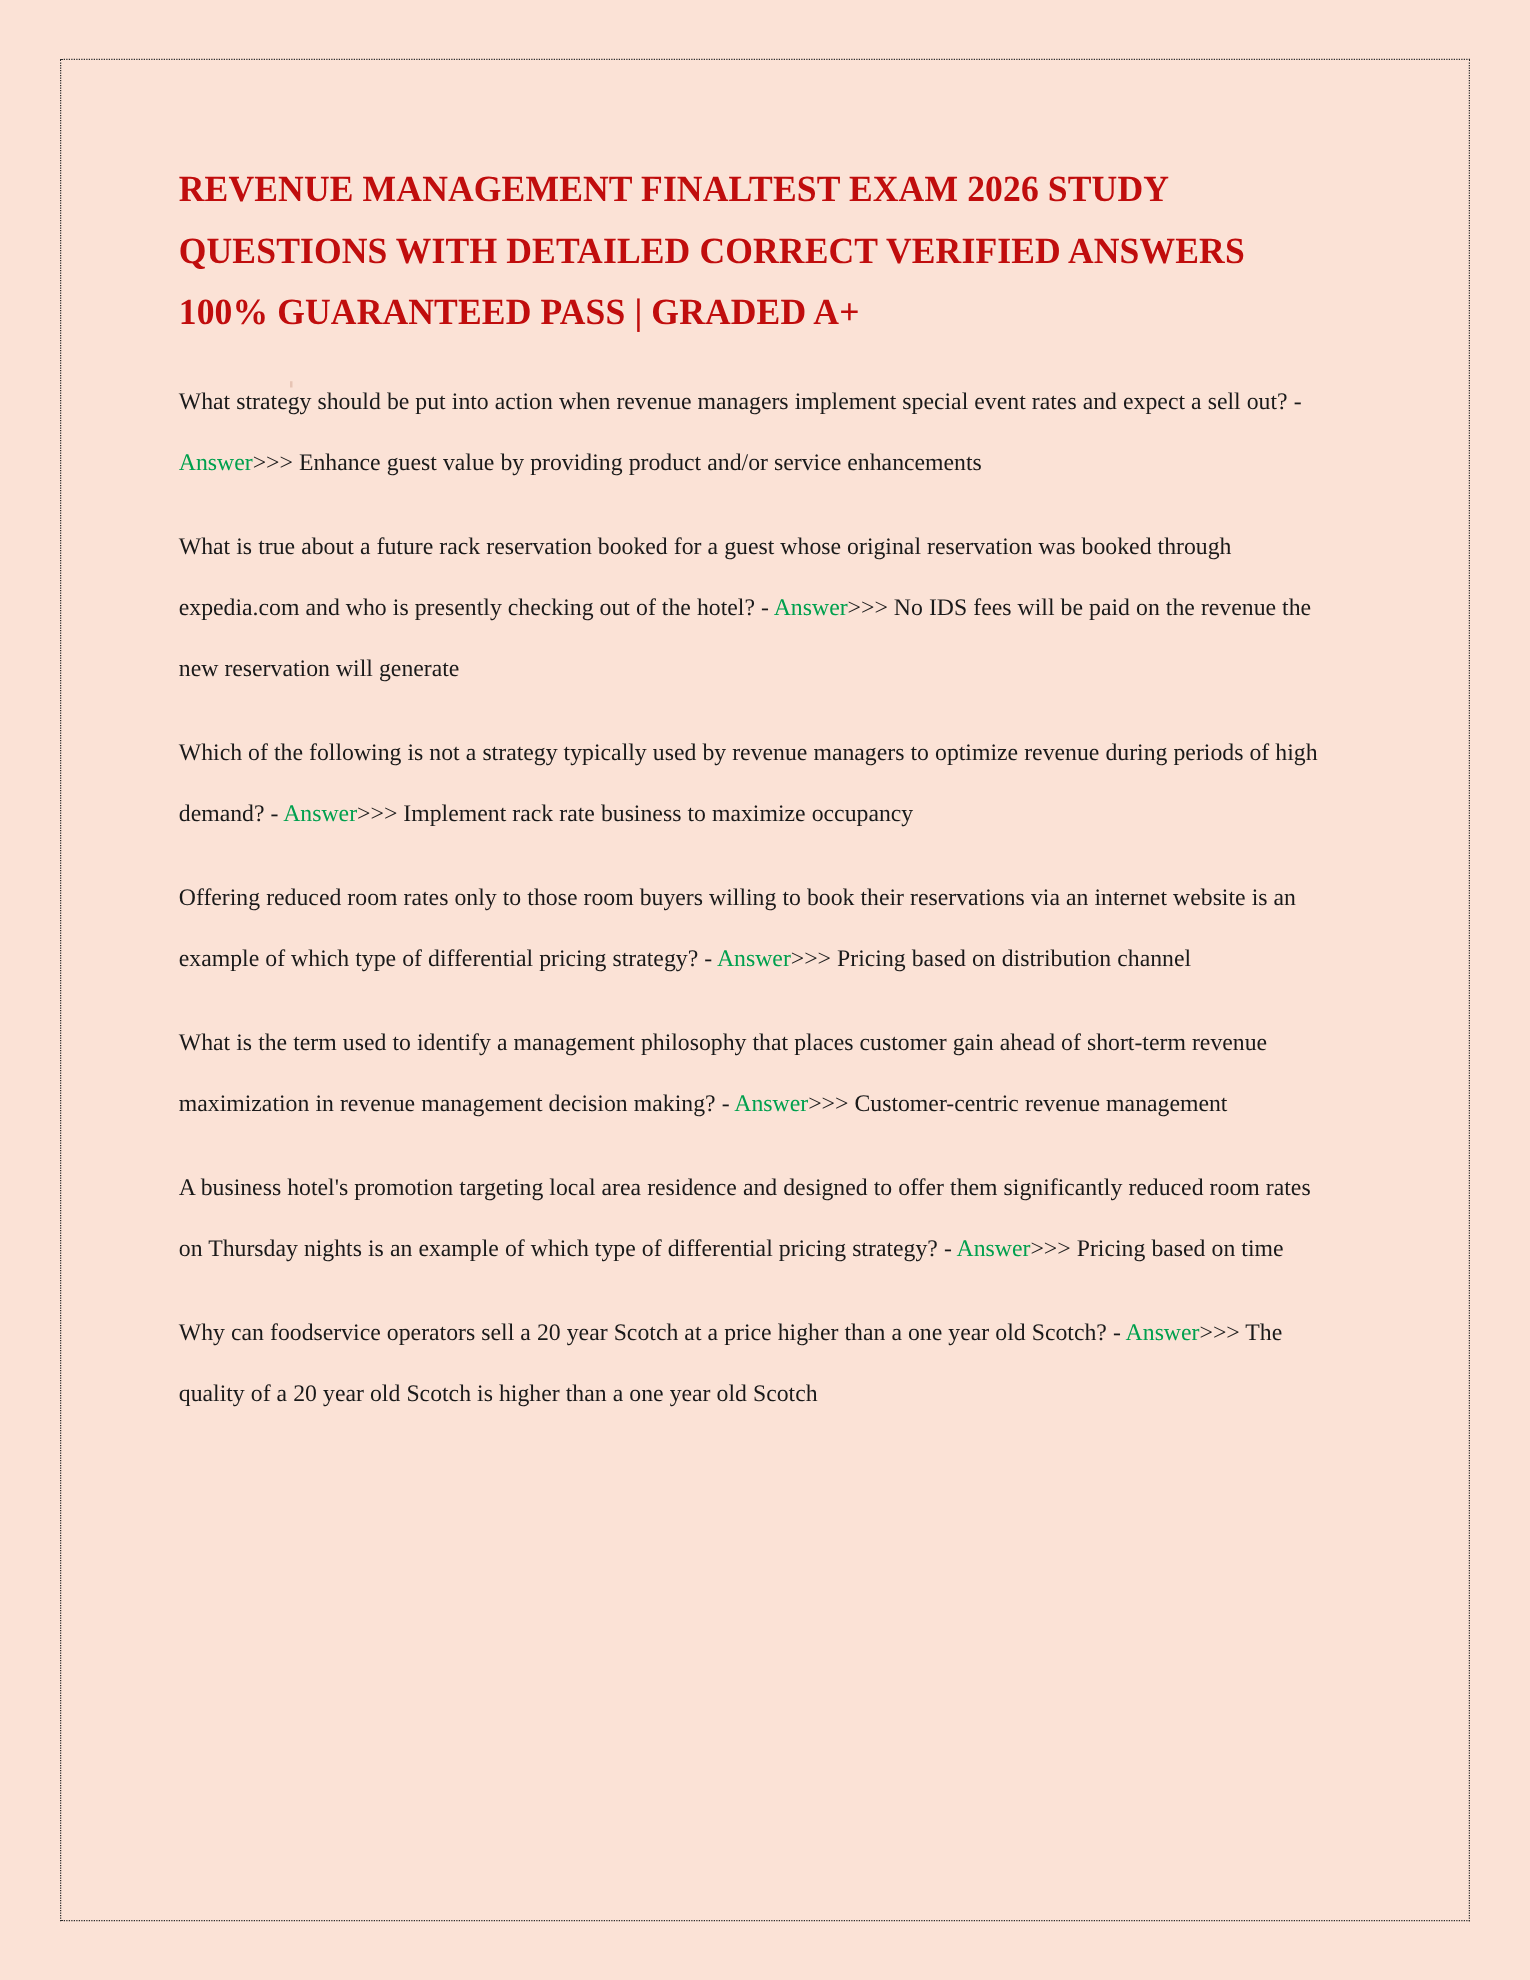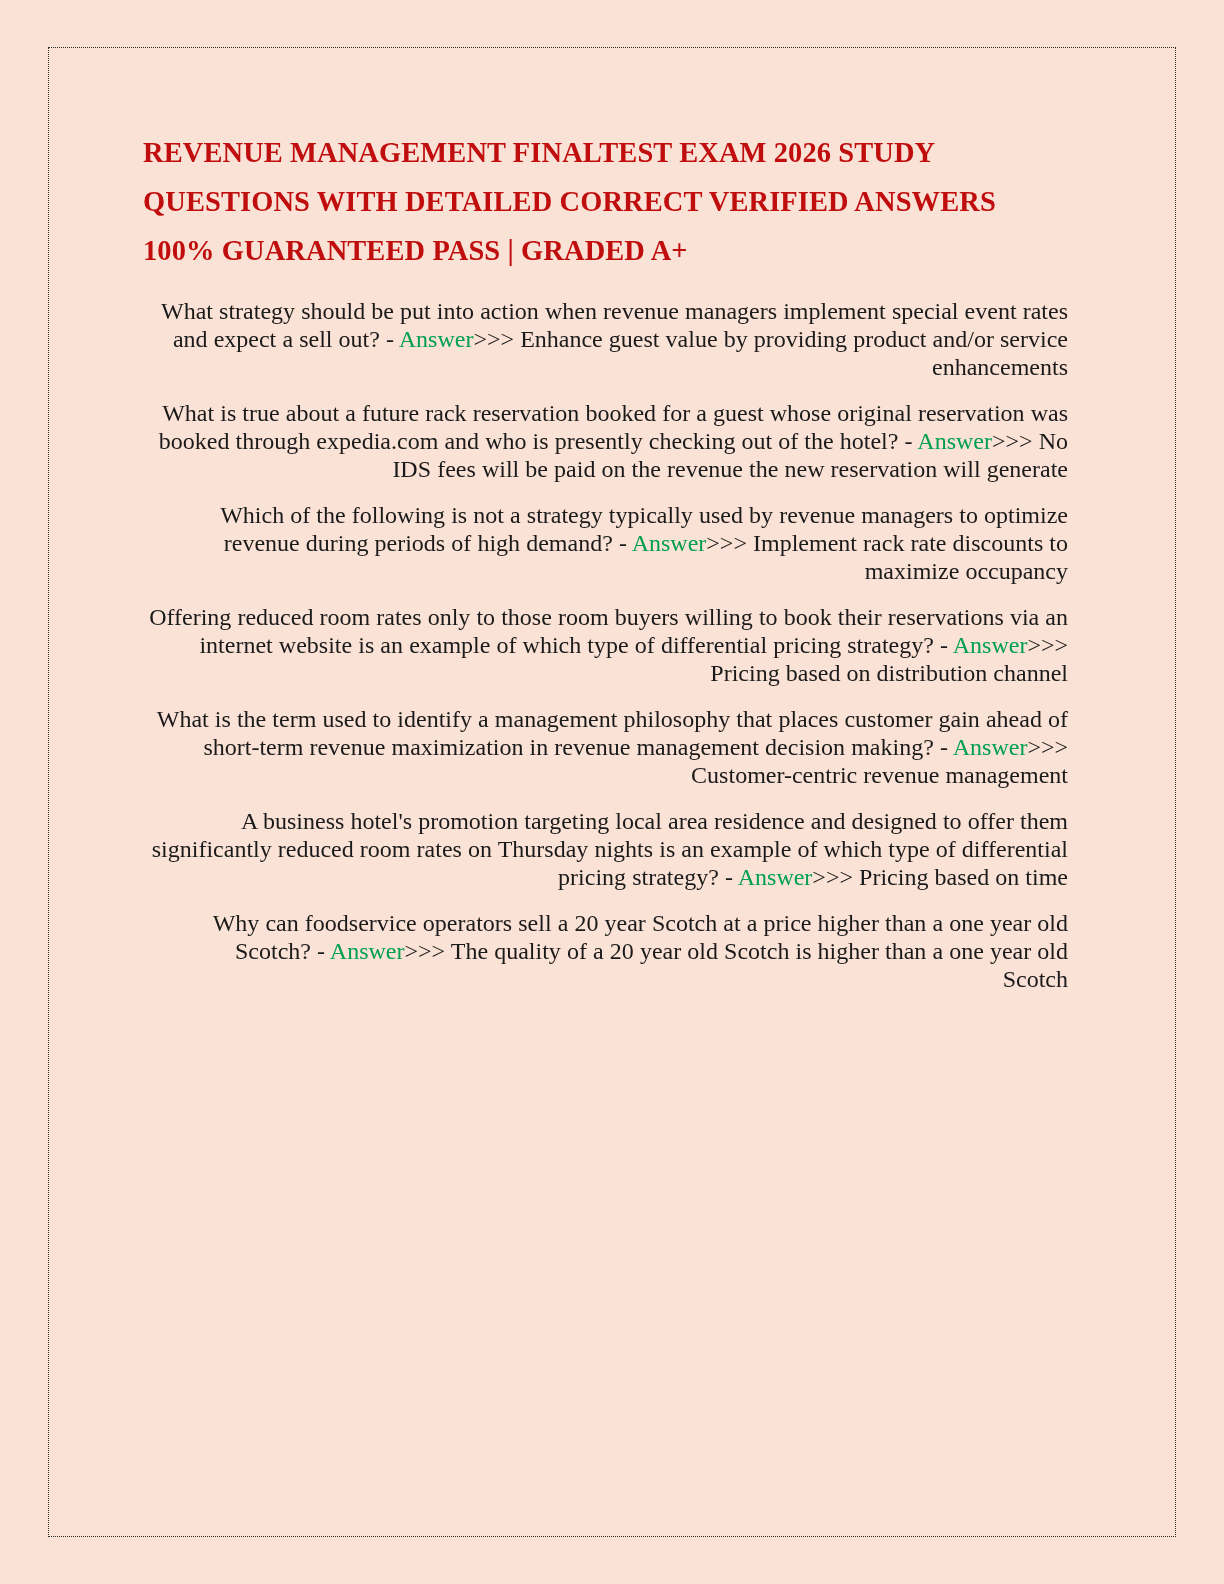--- a/index.html
+++ b/index.html
@@ -53,30 +53,29 @@
     transform-origin: left top;
     white-space: normal;
   }
 
   .title-spacer {
     height: 22px;
   }
 
   .qa {
     color: #1a1a1a;
-    font-size: 24px;
-    line-height: 28px;
+    font-size: 19px;
+    line-height: 49px;
     margin: 0 0 18px 0;
-    text-align: right;
+    text-align: left;
     word-spacing: 0.1px;
   }
 
   .qa:last-child {
     margin-bottom: 0;
-    margin-left: 45px;
   }
 
   .answer-tag {
     color: #00a04e;
   }
 
   .arrows {
     color: #1a1a1a;
   }
 
@@ -100,21 +99,21 @@
 
   <div class="content">
 
     <h1 class="doc-title">REVENUE MANAGEMENT FINALTEST EXAM 2026 STUDY QUESTIONS WITH DETAILED CORRECT VERIFIED ANSWERS 100% GUARANTEED PASS | GRADED A+</h1>
 
     <div class="title-spacer"></div>
 
     <div id="qa-list">
         <p class="qa"><span>What strategy should be put into action when revenue managers implement special event rates and expect a sell out?</span><span> - </span><span class="answer-tag">Answer</span><span class="arrows">&gt;&gt;&gt;</span><span> Enhance guest value by providing product and/or service enhancements</span></p>
         <p class="qa"><span>What is true about a future rack reservation booked for a guest whose original reservation was booked through expedia.com and who is presently checking out of the hotel?</span><span> - </span><span class="answer-tag">Answer</span><span class="arrows">&gt;&gt;&gt;</span><span> No IDS fees will be paid on the revenue the new reservation will generate</span></p>
-        <p class="qa"><span>Which of the following is not a strategy typically used by revenue managers to optimize revenue during periods of high demand?</span><span> - </span><span class="answer-tag">Answer</span><span class="arrows">&gt;&gt;&gt;</span><span> Implement rack rate discounts to maximize occupancy</span></p>
+        <p class="qa"><span>Which of the following is not a strategy typically used by revenue managers to optimize revenue during periods of high demand?</span><span> - </span><span class="answer-tag">Answer</span><span class="arrows">&gt;&gt;&gt;</span><span> Implement rack rate business to maximize occupancy</span></p>
         <p class="qa"><span>Offering reduced room rates only to those room buyers willing to book their reservations via an internet website is an example of which type of differential pricing strategy?</span><span> - </span><span class="answer-tag">Answer</span><span class="arrows">&gt;&gt;&gt;</span><span> Pricing based on distribution channel</span></p>
         <p class="qa"><span>What is the term used to identify a management philosophy that places customer gain ahead of short-term revenue maximization in revenue management decision making?</span><span> - </span><span class="answer-tag">Answer</span><span class="arrows">&gt;&gt;&gt;</span><span> Customer-centric revenue management</span></p>
         <p class="qa"><span>A business hotel's promotion targeting local area residence and designed to offer them significantly reduced room rates on Thursday nights is an example of which type of differential pricing strategy?</span><span> - </span><span class="answer-tag">Answer</span><span class="arrows">&gt;&gt;&gt;</span><span> Pricing based on time</span></p>
         <p class="qa"><span>Why can foodservice operators sell a 20 year Scotch at a price higher than a one year old Scotch?</span><span> - </span><span class="answer-tag">Answer</span><span class="arrows">&gt;&gt;&gt;</span><span> The quality of a 20 year old Scotch is higher than a one year old Scotch</span></p>
       </div>
 
   </div>
 </div>
 
 </body></html>

